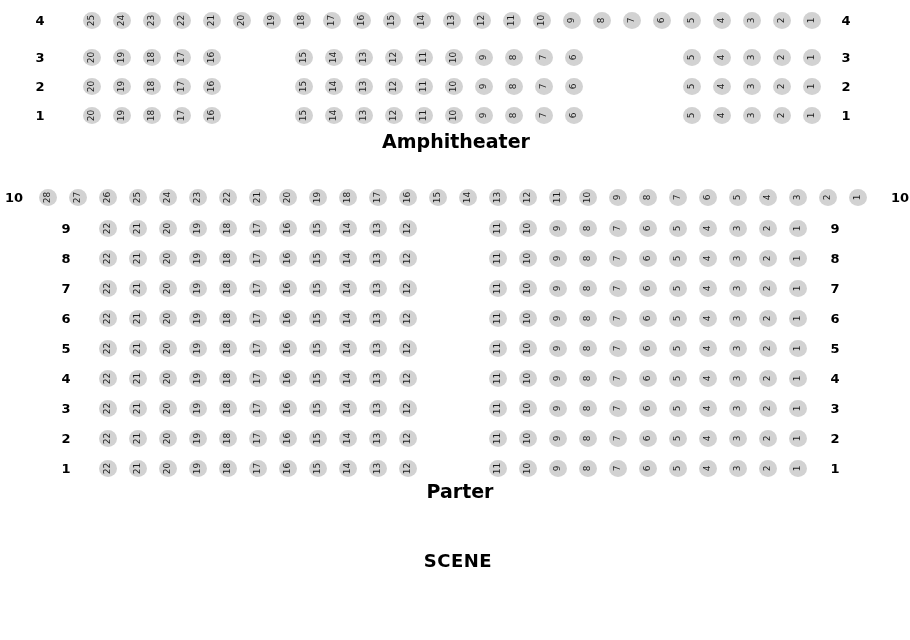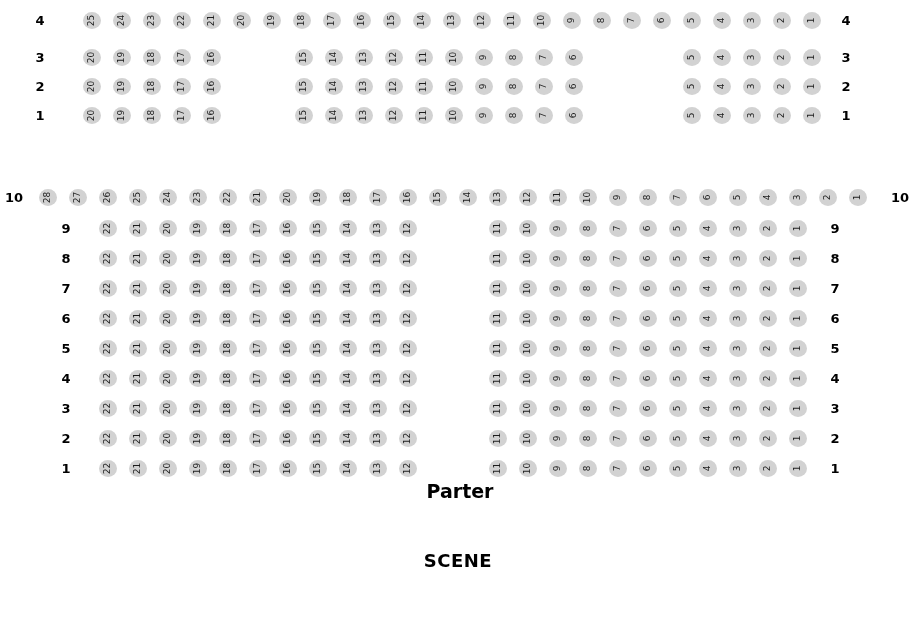--- a/index.html
+++ b/index.html
@@ -1007,15 +1007,16 @@
       <div class="seat" style="left: 729px; top: 459.5px;">
         <span class="seat-num">3</span>
       </div>
       <div class="seat" style="left: 759px; top: 459.5px;">
         <span class="seat-num">2</span>
       </div>
       <div class="seat" style="left: 789px; top: 459.5px;">
         <span class="seat-num">1</span>
       </div>
     </div>
+  <div class="title title-amphitheater">Amphitheater</div>
   <div class="title title-parter">Parter</div>
   <div class="title title-scene">SCENE</div>
 </div>
 
 </body></html>

